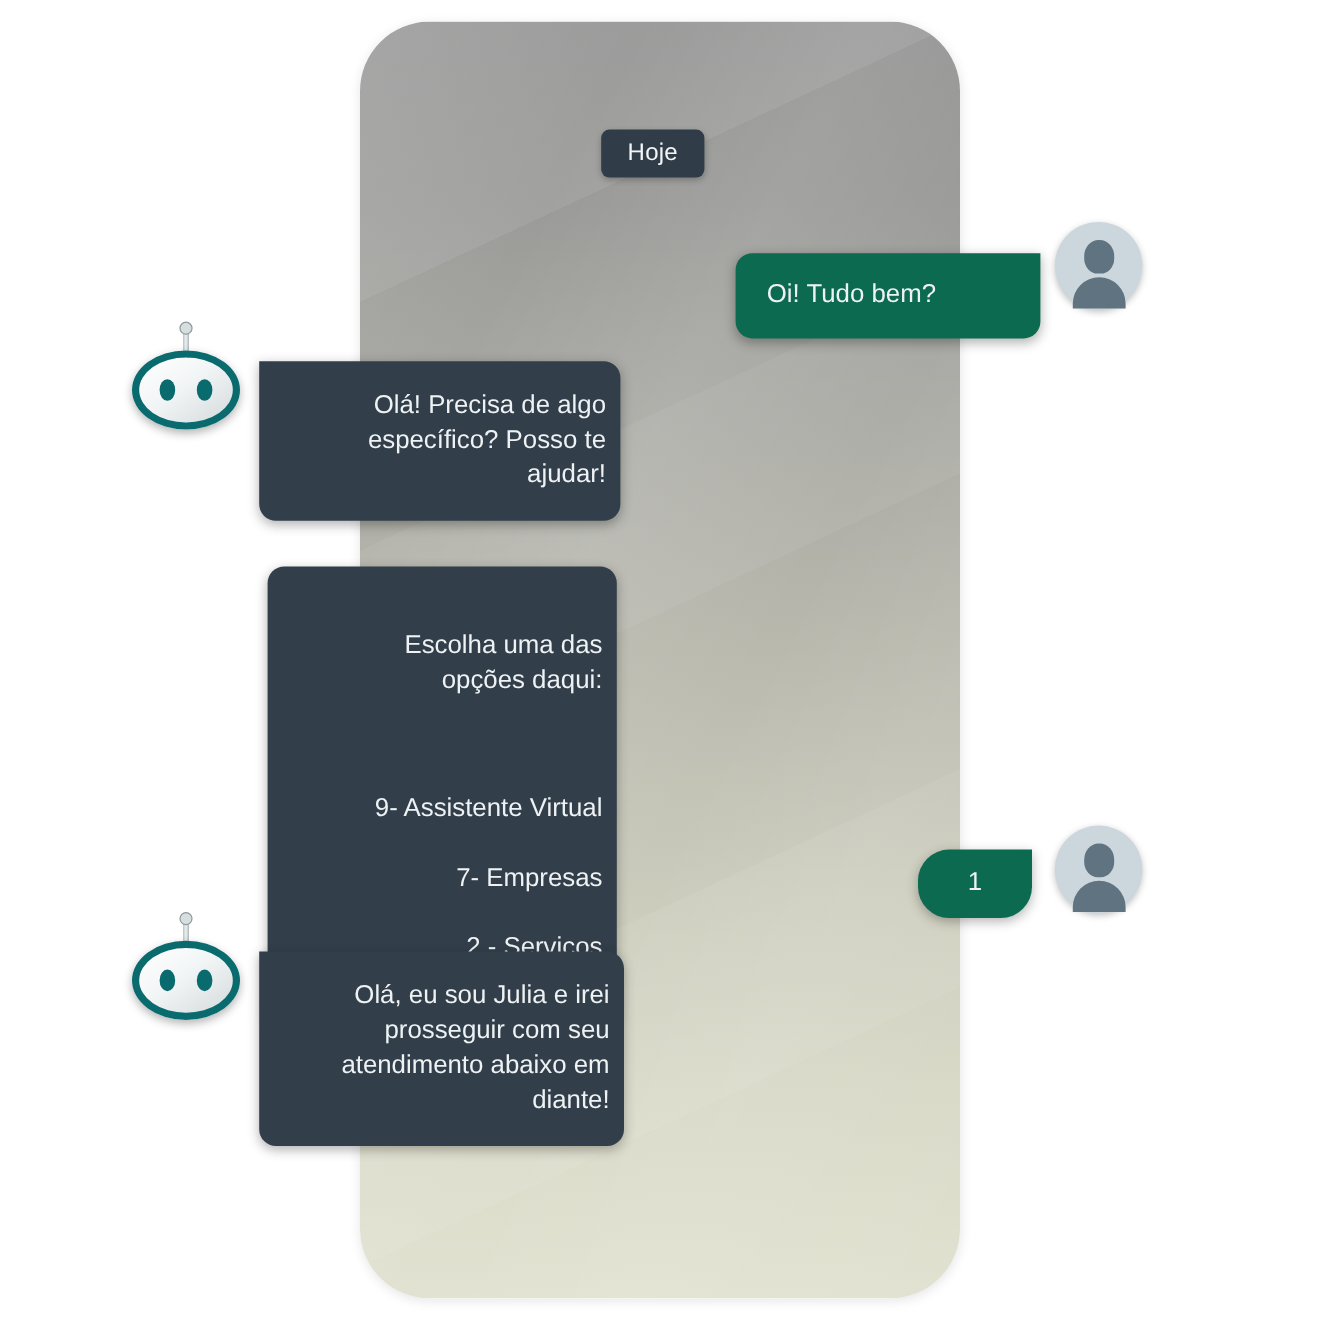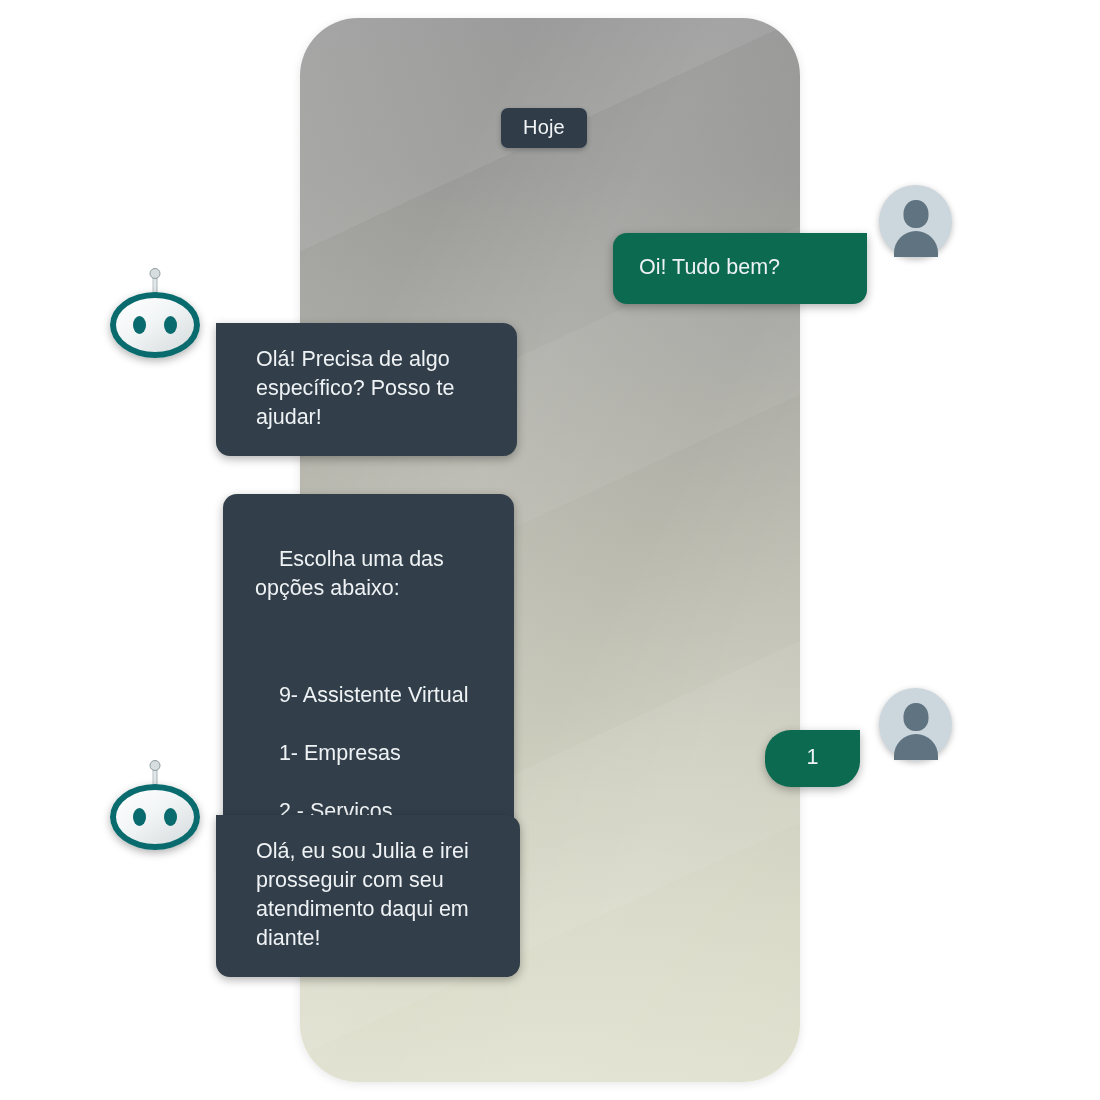--- a/index.html
+++ b/index.html
@@ -77,27 +77,27 @@
 
   
   .bubble {
     position: absolute;
     color: #eef2f4;
     font-size: 21.5px;
     line-height: 29px;
     box-shadow: 0 3px 10px rgba(0,0,0,0.30);
     z-index: 6;
     white-space: pre-wrap;
-    margin-top: 22px;
   }
 
   .bubble.bot {
     background: #323f4a;
-    padding: 22px 24px 24px 40px;
+    padding: 22px 12px 24px 40px;
     border-radius: 0 14px 14px 14px;
+    text-align: right;
   }
   .bubble.bot.noTail {
     border-radius: 14px;
     padding-left: 32px;
   }
 
   .bubble.user {
     background: #0b6a4f;
     padding: 20px 26px 22px;
     border-radius: 14px 0 14px 14px;
@@ -206,37 +206,37 @@
     <span class="antenna-ball"></span>
     <span class="head">
       <span class="eye l"></span>
       <span class="eye r"></span>
     </span>
   </div>
 
   <div id="msg-bot-1" class="bubble bot">Olá! Precisa de algo específico? Posso te ajudar!</div>
 
   <div id="msg-bot-2" class="bubble bot noTail">
-    <span>Escolha uma das opções abaixo:</span>
+    <span>Escolha uma das opções daqui:</span>
     <span class="opt-gap"></span>
     <span>9- Assistente Virtual</span><br>
-    <span>1- Empresas</span><br>
+    <span>7- Empresas</span><br>
     <span>2 - Serviços</span>
   </div>
 
   <div id="msg-user-2" class="bubble user">1</div>
   <div id="avatar-user-2" class="avatar-user">
     <span class="head"></span>
     <span class="body"></span>
   </div>
 
   <div id="avatar-bot-2" class="avatar-bot">
     <span class="antenna-stalk"></span>
     <span class="antenna-ball"></span>
     <span class="head">
       <span class="eye l"></span>
       <span class="eye r"></span>
     </span>
   </div>
 
-  <div id="msg-bot-3" class="bubble bot">Olá, eu sou Julia e irei prosseguir com seu atendimento daqui em diante!</div>
+  <div id="msg-bot-3" class="bubble bot">Olá, eu sou Julia e irei prosseguir com seu atendimento abaixo em diante!</div>
 
 </div>
 
 </body></html>

